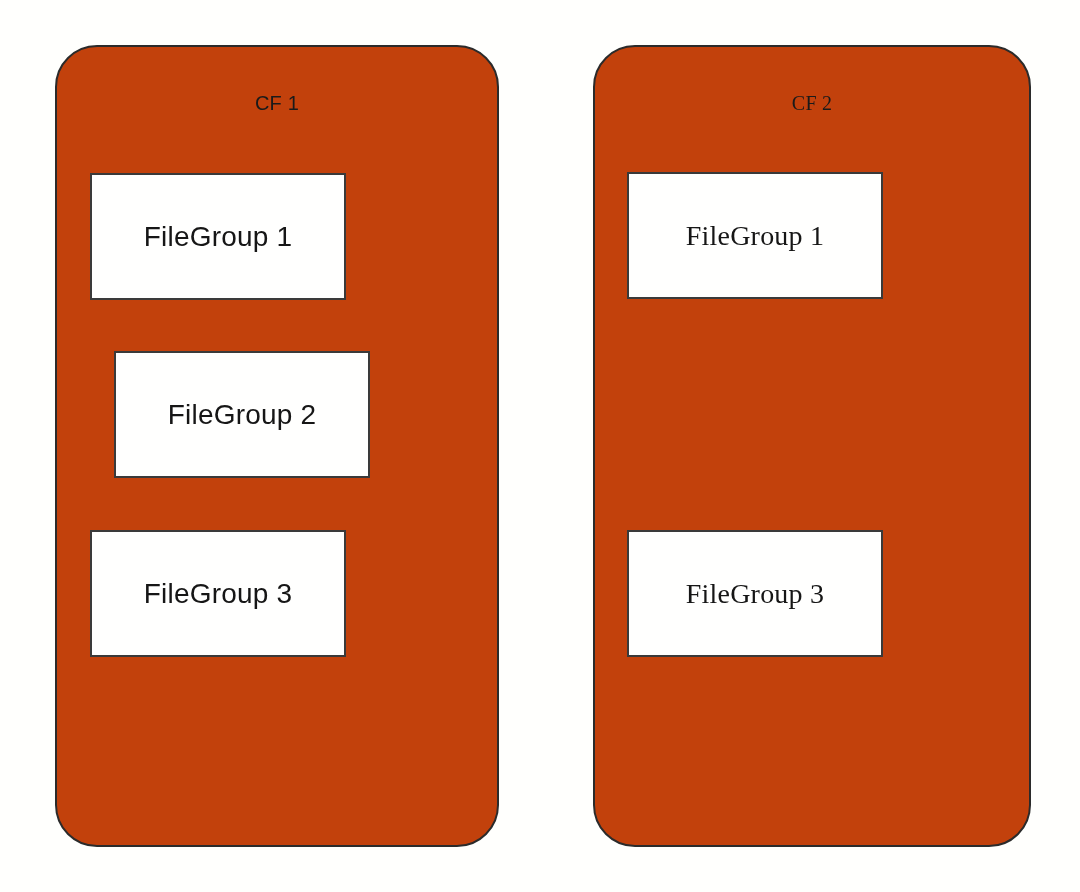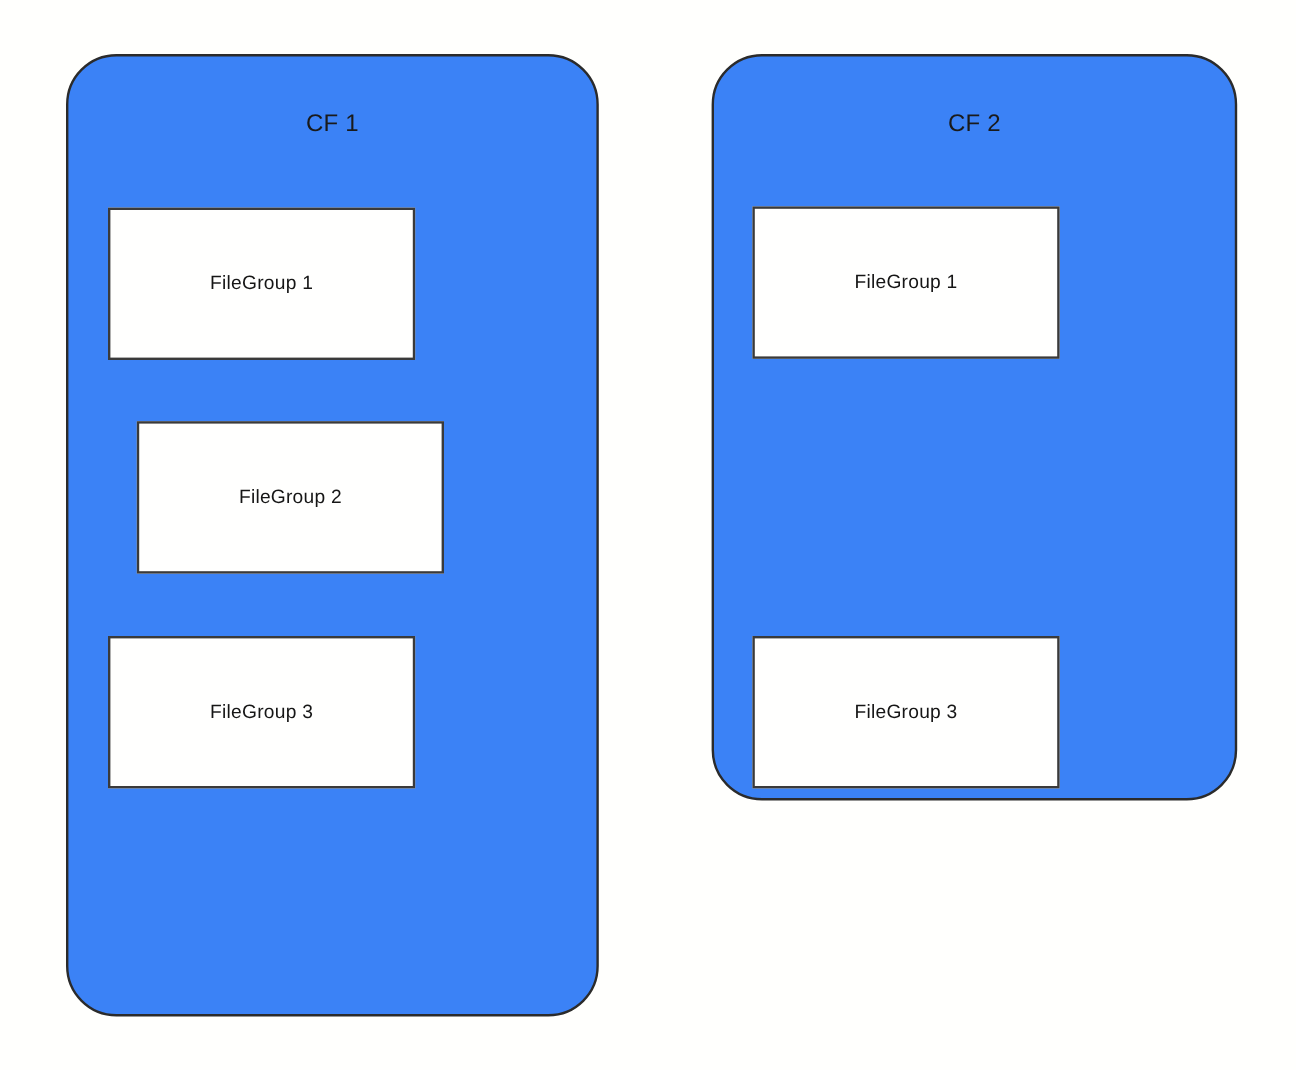--- a/index.html
+++ b/index.html
@@ -22,21 +22,21 @@
     height: 892px;
     background: #fffffd;
   }
 
   
   .cf-container {
     position: absolute;
     box-sizing: border-box;
     border: 2px solid #2b2b2b;
     border-radius: 42px;
-    background: #3b82f6;
+    background: #c2410c;
   }
 
   .cf-title {
     position: absolute;
     top: 44px;
     left: 0;
     width: 100%;
     text-align: center;
     font-size: 20px;
     line-height: 24px;
@@ -64,21 +64,21 @@
     align-items: center;
     justify-content: center;
   }
 
   .filegroup-box.is-empty {
     border: none;
     background: transparent;
   }
 
   .filegroup-label {
-    font-size: 16px;
+    font-size: 28px;
     line-height: 24px;
     color: #161616;
     letter-spacing: 0.2px;
     white-space: nowrap;
     user-select: none;
   }
 </style>
 </head>
 <body>
 
@@ -101,21 +101,21 @@
     </div>
 
     <div class="filegroup-slot" style="left:33px; top:483px;">
       <div class="filegroup-box">
         <span class="filegroup-label">FileGroup 3</span>
       </div>
     </div>
 
   </div>
 
-  <div class="cf-container" id="container-cf-2" style="left:593px; top:45px; width:438px; height:622px;">
+  <div class="cf-container" id="container-cf-2" style="left:593px; top:45px; width:438px; height:802px;font-family:Liberation Serif, serif;">
 
     <div class="cf-title">CF 2</div>
 
     <div class="filegroup-slot" style="left:32px; top:125px;">
       <div class="filegroup-box">
         <span class="filegroup-label">FileGroup 1</span>
       </div>
     </div>
 
     <div class="filegroup-slot" style="left:32px; top:304px;">

